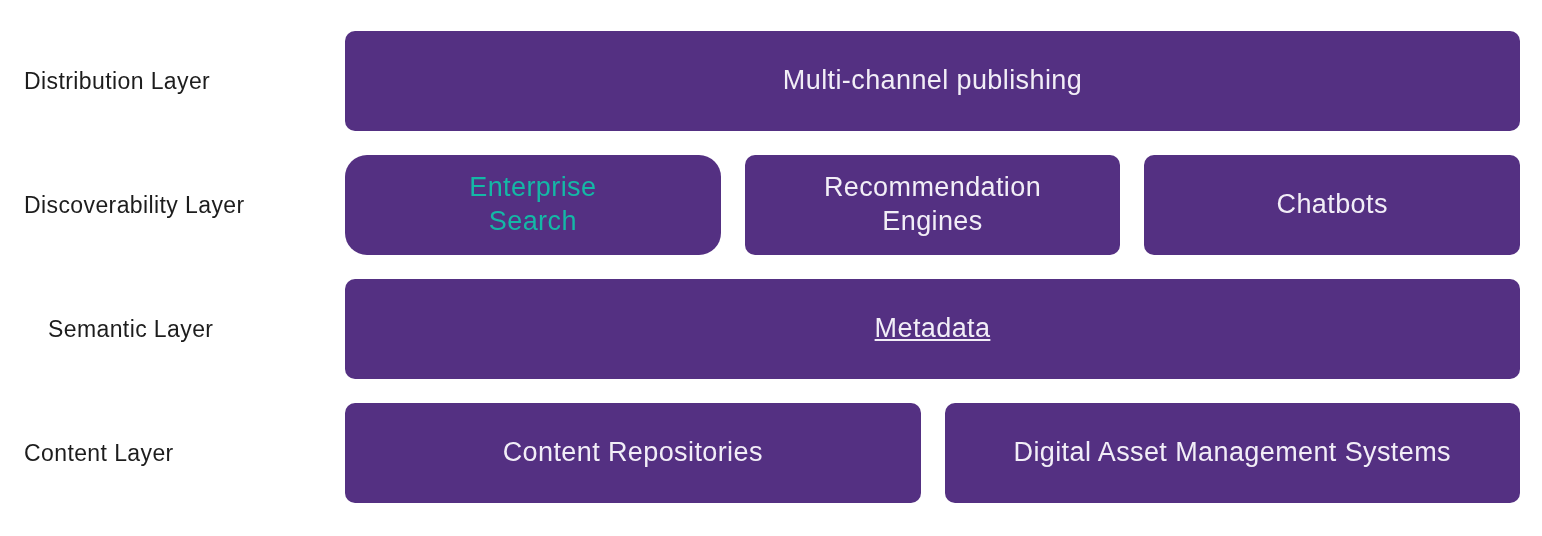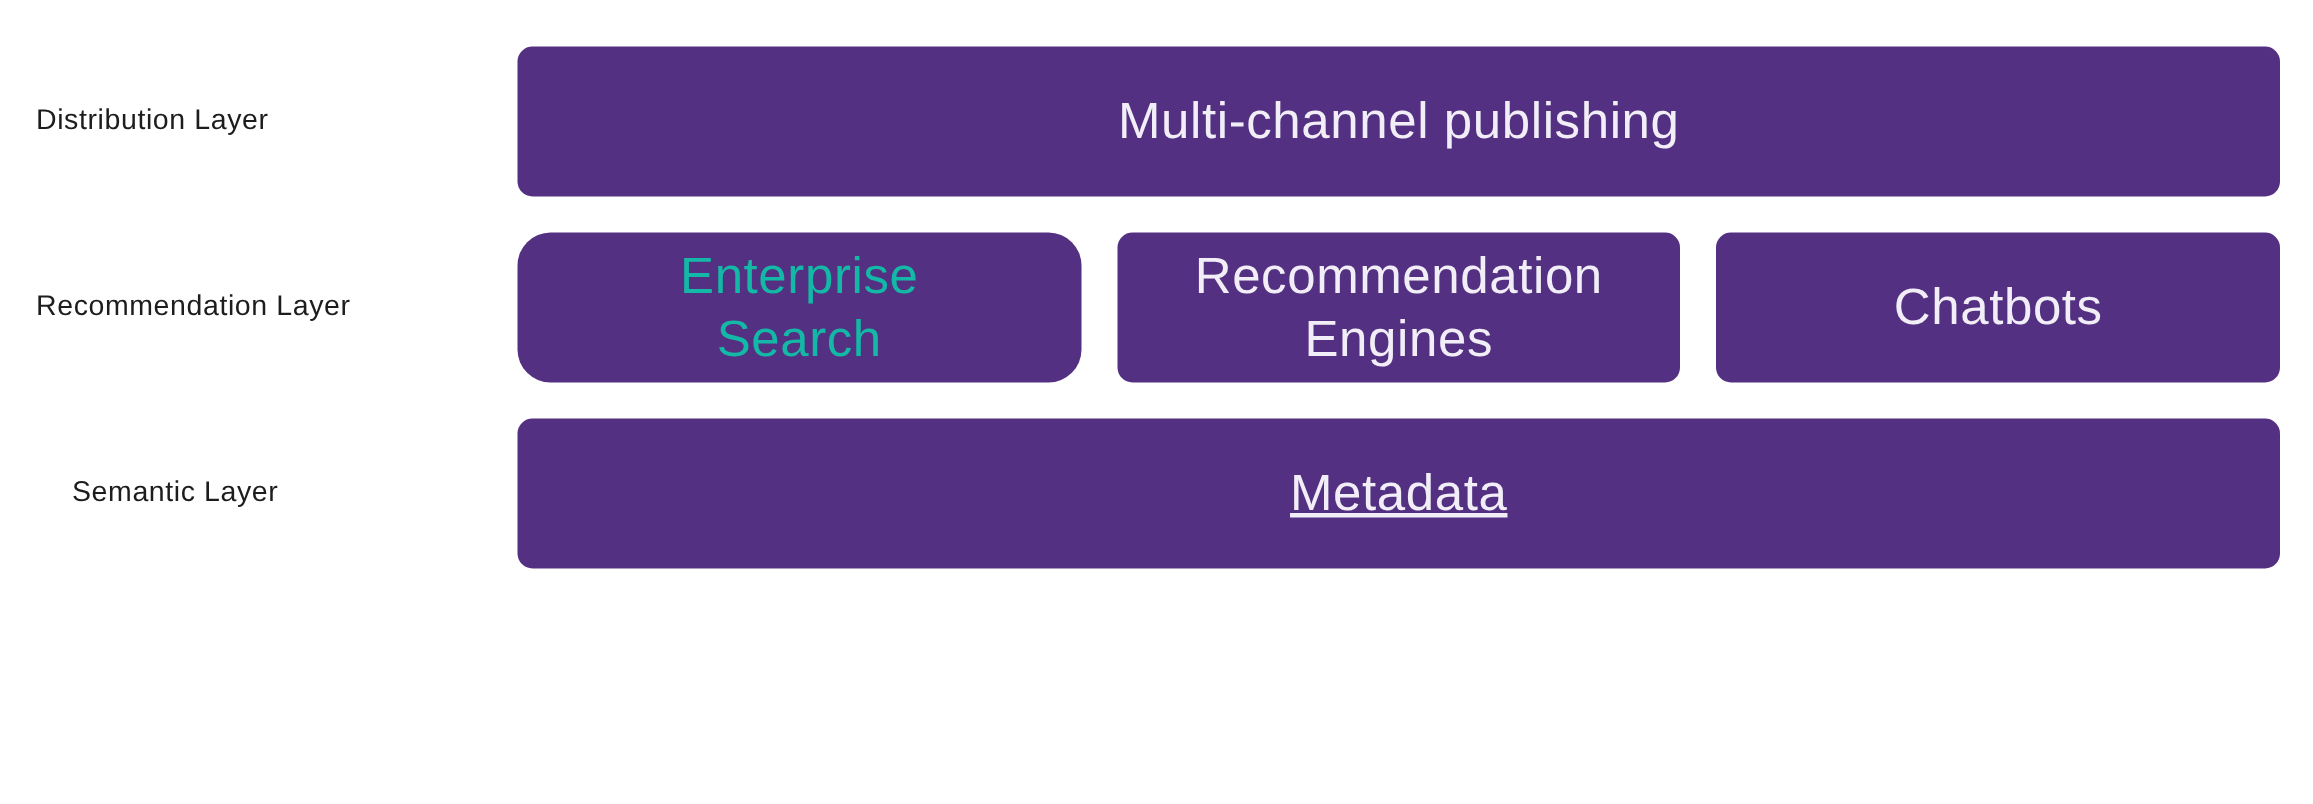--- a/index.html
+++ b/index.html
@@ -23,66 +23,73 @@
     align-items: stretch;
     height: 100px;
     margin-bottom: 24px;
   }
   .layer-label {
     flex: 0 0 345px;
     display: flex;
     align-items: center;
     box-sizing: border-box;
     padding-left: 24px;
-    font-size: 19px;
+    font-size: 23px;
     letter-spacing: 0.4px;
     font-weight: 500;
   }
   .boxes {
     flex: 1 1 auto;
     display: flex;
     gap: 24px;
   }
   .box {
     flex: 1 1 0;
     display: flex;
     align-items: center;
     justify-content: center;
     text-align: center;
     border-radius: 10px;
-    font-size: 34px;
+    font-size: 27px;
     letter-spacing: 0.4px;
     line-height: 1.25;
     white-space: pre-line;
   }
 </style>
 </head>
 <body style="background: rgb(255, 255, 255);">
 
 <div class="diagram">
 
   <div class="row">
     <div class="layer-label" style="color: rgb(29, 29, 29);">Distribution Layer</div>
     <div class="boxes">
       <div class="box" style="background: rgb(84, 48, 130); color: rgb(242, 238, 247);">Multi-channel publishing</div>
     </div>
   </div>
 
   <div class="row">
-    <div class="layer-label" style="color: rgb(29, 29, 29);">Recommendation Layer</div>
+    <div class="layer-label" style="color: rgb(29, 29, 29);">Discoverability Layer</div>
     <div class="boxes">
       <div class="box" style="background: rgb(84, 48, 130); color: #14b8a6; border-radius: 22px;">Enterprise
 Search</div>
       <div class="box" style="background: rgb(84, 48, 130); color: rgb(242, 238, 247);">Recommendation
 Engines</div>
       <div class="box" style="background: rgb(84, 48, 130); color: rgb(242, 238, 247);">Chatbots</div>
     </div>
   </div>
 
   <div class="row">
     <div class="layer-label" style="color: rgb(29, 29, 29); padding-left: 48px;">Semantic Layer</div>
     <div class="boxes">
       <div class="box" style="background: rgb(84, 48, 130); color: rgb(242, 238, 247); text-decoration: underline;">Metadata</div>
     </div>
   </div>
 
+  <div class="row">
+    <div class="layer-label" style="color: rgb(29, 29, 29);">Content Layer</div>
+    <div class="boxes">
+      <div class="box" style="background: rgb(84, 48, 130); color: rgb(242, 238, 247);">Content Repositories</div>
+      <div class="box" style="background: rgb(84, 48, 130); color: rgb(242, 238, 247);">Digital Asset Management Systems</div>
+    </div>
+  </div>
 
 </div>
 
 </body></html>

